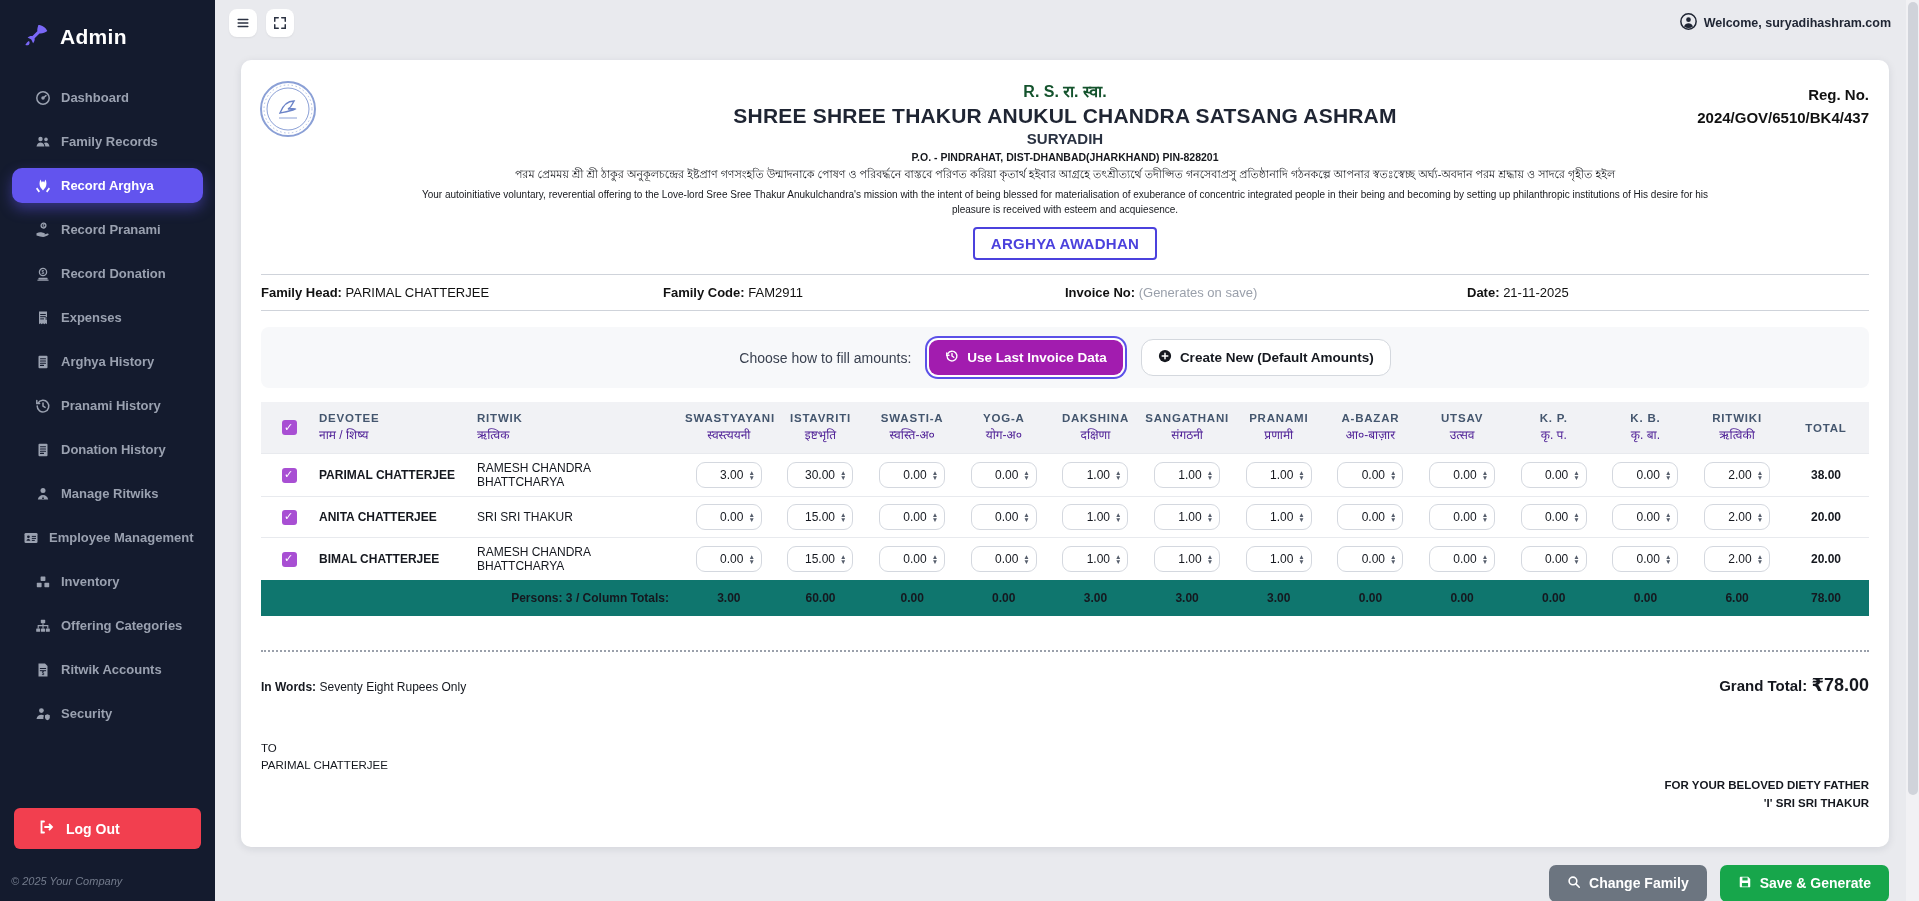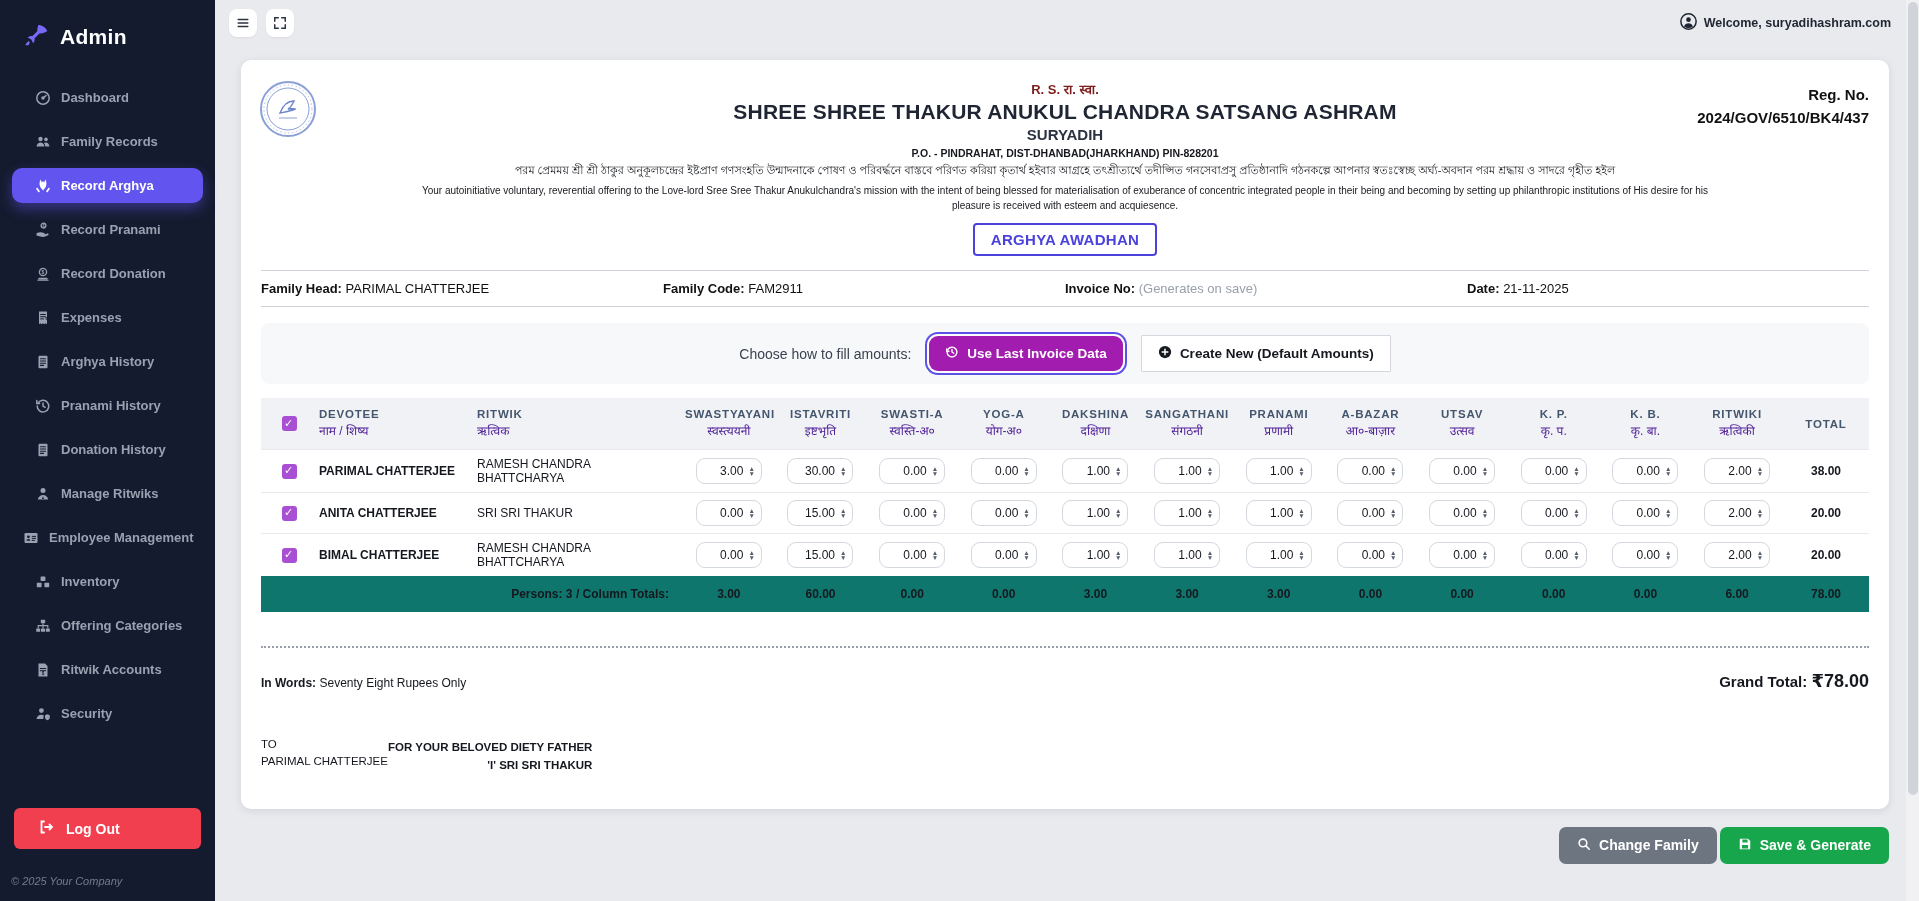--- a/index.html
+++ b/index.html
@@ -29,37 +29,37 @@
   .welcome { margin-left:auto; display:flex; align-items:center; gap:7px; font-size:12.5px; font-weight:bold; color:#1f2533; }
   .welcome svg { width:17px; height:17px; }
 
   .content { flex:1; padding:14px 30px 0 26px; overflow:hidden; }
 
   
   .card { background:#fff; border-radius:10px; box-shadow:0 2px 8px rgba(20,27,46,.10); padding:20px 20px 34px 20px; position:relative; }
   .emblem { position:absolute; left:18px; top:20px; }
   .regno { position:absolute; right:20px; top:24px; text-align:right; font-size:15px; font-weight:bold; color:#111; line-height:1.5; }
   .head-center { text-align:center; margin:0 120px; }
-  .h-small { font-size:13px; font-weight:bold; color:#7f1d1d; }
+  .h-small { font-size:16px; font-weight:bold; color:#14532d; }
   .h-title { font-size:21px; font-weight:bold; color:#1f2533; letter-spacing:.2px; margin-top:2px; }
   .h-sub { font-size:15px; font-weight:bold; color:#2a3242; margin-top:2px; }
   .h-addr { font-size:10.5px; font-weight:bold; color:#16181d; margin-top:4px; }
   .h-beng { font-size:11px; color:#16181d; margin-top:3px; }
   .h-eng { font-size:10px; color:#16181d; margin-top:3px; line-height:1.45; margin-left:40px; margin-right:40px; }
   .badge-row { text-align:center; margin-top:10px; }
   .badge { display:inline-block; border:2px solid #4b41dd; color:#4b41dd; font-weight:bold; font-size:15px; padding:6px 16px; border-radius:4px; letter-spacing:.3px; }
 
   .info-row { display:grid; grid-template-columns:1fr 1fr 1fr 1fr; border-top:1px solid #cfd3da; border-bottom:1px solid #cfd3da; margin-top:14px; padding:10px 0; font-size:13px; color:#111; }
   .info-row b { font-weight:bold; }
   .muted { color:#9aa0ab; }
 
   .fill-bar { background:#f7f8fa; border-radius:8px; margin-top:16px; padding:12px 0; display:flex; align-items:center; justify-content:center; gap:12px; }
   .fill-label { font-size:14px; color:#3a4150; }
   .btn-uselast { display:inline-flex; align-items:center; gap:8px; background:#a21caf; color:#fff; border:none; font-family:inherit; font-size:13.5px; font-weight:bold; padding:9px 16px; border-radius:9px; cursor:pointer; box-shadow:0 0 0 2px #fff, 0 0 0 4px #5b50e8; margin:0 6px; }
-  .btn-createnew { display:inline-flex; align-items:center; gap:8px; background:#fff; color:#15181f; border:1px solid #d4d8de; font-family:inherit; font-size:13.5px; font-weight:bold; padding:9px 16px; border-radius:1px; cursor:pointer; }
+  .btn-createnew { display:inline-flex; align-items:center; gap:8px; background:#fff; color:#15181f; border:1px solid #d4d8de; font-family:inherit; font-size:13.5px; font-weight:bold; padding:9px 16px; border-radius:12px; cursor:pointer; }
   .btn-uselast svg, .btn-createnew svg { width:14px; height:14px; }
 
   
   table.sheet { width:100%; border-collapse:collapse; table-layout:fixed; margin-top:14px; }
   .sheet thead th { background:#f1f2f5; padding:10px 2px; font-size:11.5px; font-weight:bold; color:#44566e; letter-spacing:.8px; text-align:center; }
   .sheet thead .h-hi { font-size:12px; font-weight:normal; color:#4c1d95; letter-spacing:0; margin-top:2px; }
   .c-cb { width:56px; } .c-dev { width:158px; } .c-rit { width:208px; } .c-tot { width:86px; }
   .sheet td { padding:7px 2px; text-align:center; font-size:12px; color:#15181f; border-top:1px solid #e8eaee; }
   .sheet tbody td.cell-dev { text-align:left; font-weight:bold; }
   .sheet tbody td.cell-rit { text-align:left; }
@@ -73,25 +73,25 @@
   .sheet tfoot td { background:#0f766e; font-weight:bold; border-top:none; padding:11px 2px; }
   .t-label { text-align:right !important; padding-right:14px !important; font-size:12.5px; }
   .t-grand { font-size:15px; }
 
   .dotted-sep { border-top:2px dotted #9aa0ab; margin-top:34px; }
   .words-row { display:flex; justify-content:space-between; align-items:baseline; margin-top:22px; }
   .in-words { font-size:12px; color:#15181f; }
   .in-words b { font-weight:bold; }
   .grand-total { font-size:15px; font-weight:bold; color:#15181f; }
   .grand-total .amt { font-size:18px; }
-  .to-row { display:flex; margin-top:46px; font-size:11.5px; color:#15181f; }
+  .to-row { display:flex; justify-content:space-between; margin-top:46px; font-size:11.5px; color:#15181f;flex-direction:column; }
   .to-left div { margin-bottom:5px; }
   .to-right { text-align:right; font-weight:bold; line-height:1.6; }
 
-  .actions { display:flex; justify-content:flex-end; gap:3px; margin-top:18px; }
+  .actions { display:flex; justify-content:flex-end; gap:13px; margin-top:18px; }
   .btn-change { display:inline-flex; align-items:center; gap:8px; background:#6c7580; color:#fff; border:none; font-family:inherit; font-size:14px; font-weight:bold; padding:10px 18px; border-radius:7px; cursor:pointer; }
   .btn-save { display:inline-flex; align-items:center; gap:8px; background:#17a64b; color:#fff; border:none; font-family:inherit; font-size:14px; font-weight:bold; padding:10px 18px; border-radius:7px; cursor:pointer; }
   .btn-change svg, .btn-save svg { width:14px; height:14px; }
 
   .scrollbar { position:absolute; right:0; top:0; width:13px; height:100%; background:#f1f1f4; }
   .scroll-thumb { position:absolute; top:2px; left:1.5px; width:10px; height:88%; background:#d0d3da; border-radius:6px; }
 </style>
 </head>
 <body>
 

